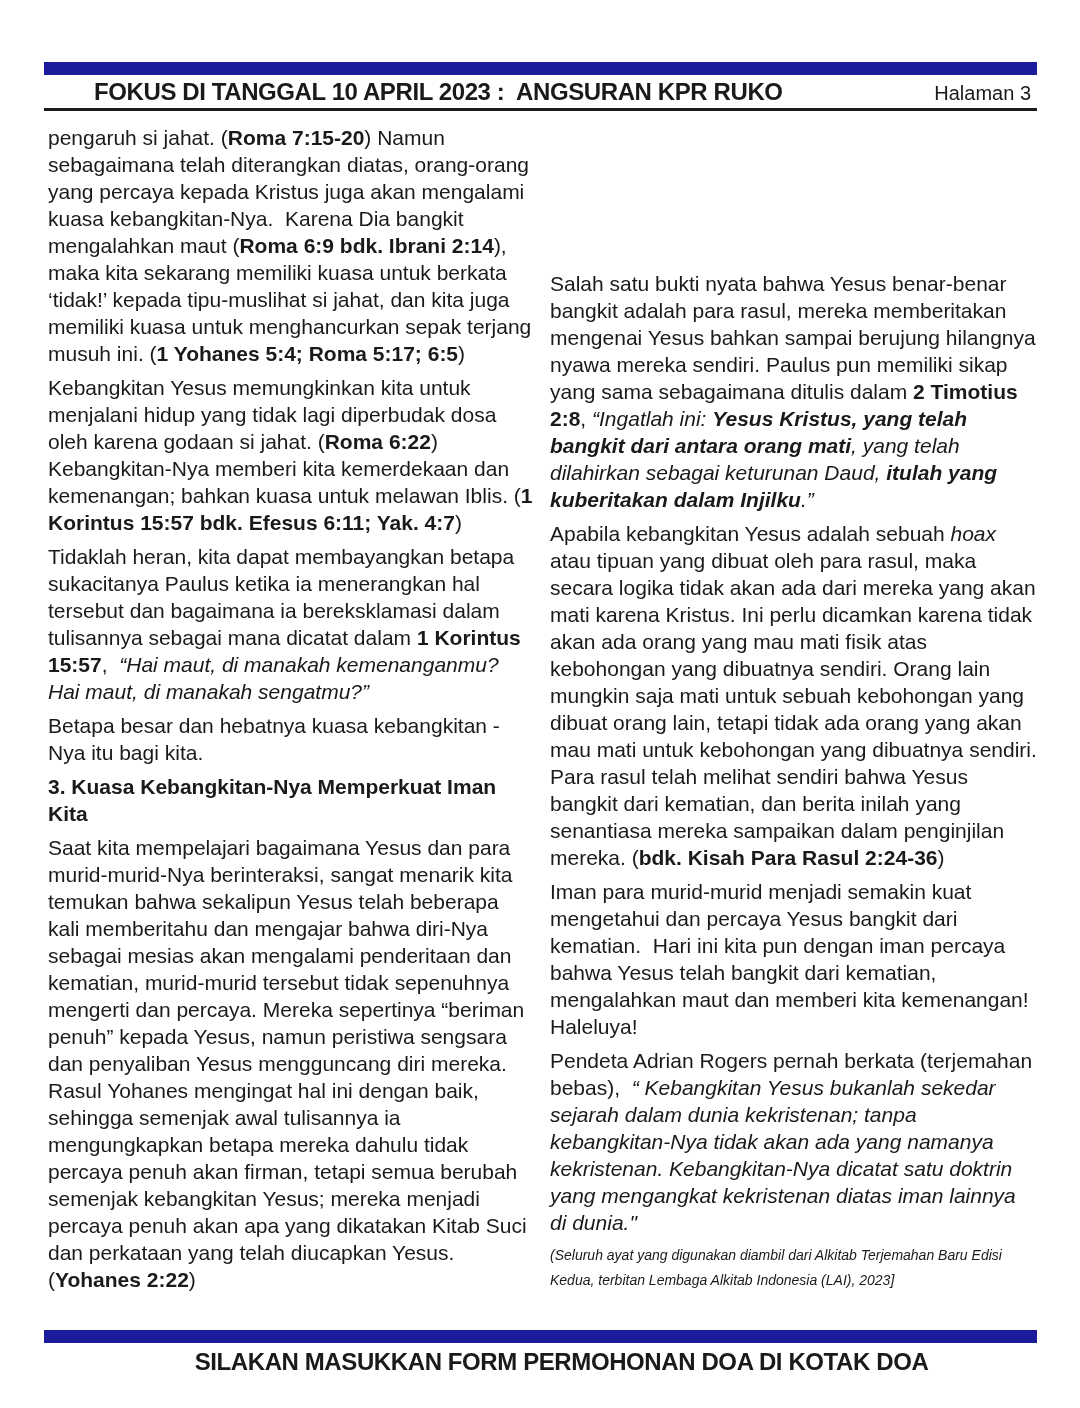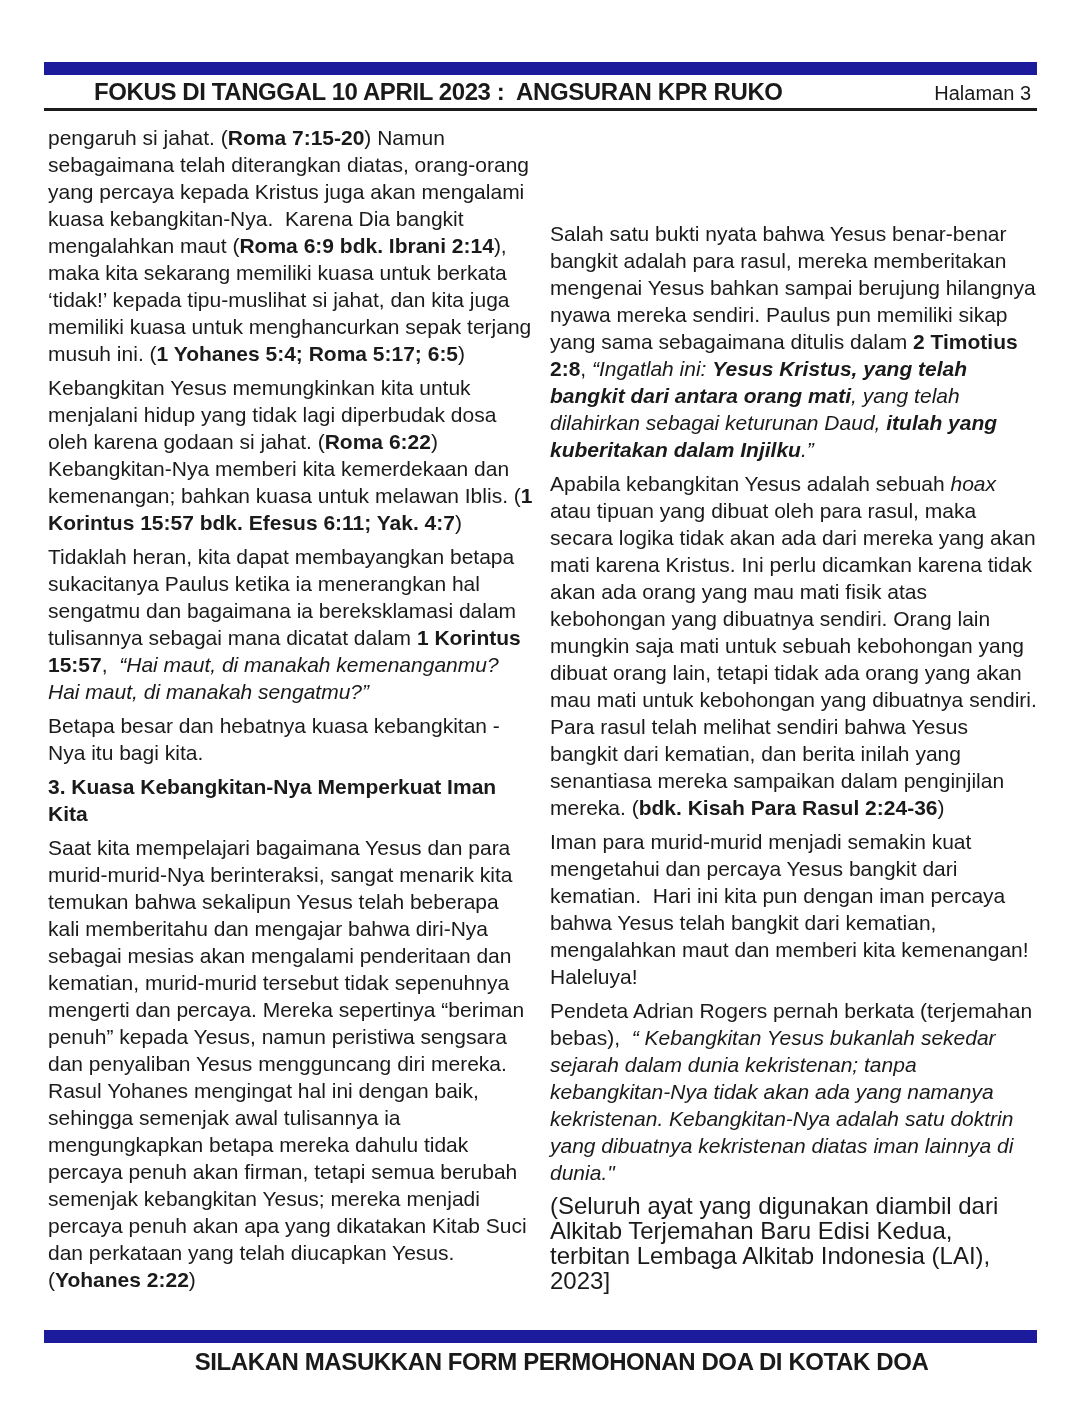--- a/index.html
+++ b/index.html
@@ -33,21 +33,21 @@
     font-size:21px;line-height:27px;
     margin:0 0 7px 0;
     white-space:pre-wrap;
   }
   .par.heading{font-weight:bold;}
   .par.source{
     font-weight:bold;font-style:italic;
     font-size:25px;margin:14px 0 10px 0;
   }
   .par.note{
-    font-size:24px;line-height:25px;
+    font-style:italic;font-size:14px;line-height:25px;
   }
   .b{font-weight:bold;}
   .i{font-style:italic;}
   .footer{position:absolute;left:44px;right:43px;top:1330px;text-align:center;}
   .footer-text{
     font-weight:bold;font-size:24px;letter-spacing:-0.4px;
     padding:5px 0 0 42px;
     white-space:pre-wrap;
   }
 </style>
@@ -62,30 +62,30 @@
       <div class="header-title">FOKUS DI TANGGAL 10 APRIL 2023 :  ANGSURAN KPR RUKO</div>
       <div class="page-number">Halaman 3</div>
     </div>
     <div class="header-rule" style="background: rgb(28, 28, 28);"></div>
   </div>
 
   <div class="content">
     <div class="column">
         <div class="par p"><span>pengaruh si jahat. (</span><span class="b">Roma 7:15-20</span><span>) Namun sebagaimana telah diterangkan diatas, orang-orang yang percaya kepada Kristus juga akan mengalami kuasa kebangkitan-Nya.  Karena Dia bangkit mengalahkan maut (</span><span class="b">Roma 6:9 bdk. Ibrani 2:14</span><span>), maka kita sekarang memiliki kuasa untuk berkata ‘tidak!’ kepada tipu-muslihat si jahat, dan kita juga memiliki kuasa untuk menghancurkan sepak terjang musuh ini. (</span><span class="b">1 Yohanes 5:4; Roma 5:17; 6:5</span><span>)</span></div>
         <div class="par p"><span>Kebangkitan Yesus memungkinkan kita untuk menjalani hidup yang tidak lagi diperbudak dosa oleh karena godaan si jahat. (</span><span class="b">Roma 6:22</span><span>) Kebangkitan-Nya memberi kita kemerdekaan dan kemenangan; bahkan kuasa untuk melawan Iblis. (</span><span class="b">1 Korintus 15:57 bdk. Efesus 6:11; Yak. 4:7</span><span>)</span></div>
-        <div class="par p"><span>Tidaklah heran, kita dapat membayangkan betapa sukacitanya Paulus ketika ia menerangkan hal sengatmu dan bagaimana ia bereksklamasi dalam tulisannya sebagai mana dicatat dalam </span><span class="b">1 Korintus 15:57</span><span>,  </span><span class="i">“Hai maut, di manakah kemenanganmu?  Hai maut, di manakah sengatmu?”</span></div>
+        <div class="par p"><span>Tidaklah heran, kita dapat membayangkan betapa sukacitanya Paulus ketika ia menerangkan hal tersebut dan bagaimana ia bereksklamasi dalam tulisannya sebagai mana dicatat dalam </span><span class="b">1 Korintus 15:57</span><span>,  </span><span class="i">“Hai maut, di manakah kemenanganmu?  Hai maut, di manakah sengatmu?”</span></div>
         <div class="par p"><span>Betapa besar dan hebatnya kuasa kebangkitan -Nya itu bagi kita.</span></div>
         <div class="par heading"><span>3. Kuasa Kebangkitan-Nya Memperkuat Iman Kita</span></div>
         <div class="par p"><span>Saat kita mempelajari bagaimana Yesus dan para murid-murid-Nya berinteraksi, sangat menarik kita temukan bahwa sekalipun Yesus telah beberapa kali memberitahu dan mengajar bahwa diri-Nya sebagai mesias akan mengalami penderitaan dan kematian, murid-murid tersebut tidak sepenuhnya mengerti dan percaya. Mereka sepertinya “beriman penuh” kepada Yesus, namun peristiwa sengsara dan penyaliban Yesus mengguncang diri mereka. Rasul Yohanes mengingat hal ini dengan baik, sehingga semenjak awal tulisannya ia mengungkapkan betapa mereka dahulu tidak percaya penuh akan firman, tetapi semua berubah semenjak kebangkitan Yesus; mereka menjadi percaya penuh akan apa yang dikatakan Kitab Suci dan perkataan yang telah diucapkan Yesus. (</span><span class="b">Yohanes 2:22</span><span>)</span></div>
       </div>
     <div class="column">
         <div class="par p"><span>Salah satu bukti nyata bahwa Yesus benar-benar bangkit adalah para rasul, mereka memberitakan mengenai Yesus bahkan sampai berujung hilangnya nyawa mereka sendiri. Paulus pun memiliki sikap yang sama sebagaimana ditulis dalam </span><span class="b">2 Timotius 2:8</span><span>, </span><span class="i">“Ingatlah ini: </span><span class="b i">Yesus Kristus, yang telah bangkit dari antara orang mati</span><span class="i">, yang telah dilahirkan sebagai keturunan Daud, </span><span class="b i">itulah yang kuberitakan dalam Injilku</span><span class="i">.”</span></div>
         <div class="par p"><span>Apabila kebangkitan Yesus adalah sebuah </span><span class="i">hoax</span><span> atau tipuan yang dibuat oleh para rasul, maka secara logika tidak akan ada dari mereka yang akan mati karena Kristus. Ini perlu dicamkan karena tidak akan ada orang yang mau mati fisik atas kebohongan yang dibuatnya sendiri. Orang lain mungkin saja mati untuk sebuah kebohongan yang dibuat orang lain, tetapi tidak ada orang yang akan mau mati untuk kebohongan yang dibuatnya sendiri. Para rasul telah melihat sendiri bahwa Yesus bangkit dari kematian, dan berita inilah yang senantiasa mereka sampaikan dalam penginjilan mereka. (</span><span class="b">bdk. Kisah Para Rasul 2:24-36</span><span>)</span></div>
         <div class="par p"><span>Iman para murid-murid menjadi semakin kuat mengetahui dan percaya Yesus bangkit dari kematian.  Hari ini kita pun dengan iman percaya bahwa Yesus telah bangkit dari kematian, mengalahkan maut dan memberi kita kemenangan! Haleluya!</span></div>
-        <div class="par p"><span>Pendeta Adrian Rogers pernah berkata (terjemahan bebas),  </span><span class="i">“ Kebangkitan Yesus bukanlah sekedar sejarah dalam dunia kekristenan; tanpa kebangkitan-Nya tidak akan ada yang namanya kekristenan. Kebangkitan-Nya adalah satu doktrin yang dibuatnya kekristenan diatas iman lainnya di dunia."</span></div>
+        <div class="par p"><span>Pendeta Adrian Rogers pernah berkata (terjemahan bebas),  </span><span class="i">“ Kebangkitan Yesus bukanlah sekedar sejarah dalam dunia kekristenan; tanpa kebangkitan-Nya tidak akan ada yang namanya kekristenan. Kebangkitan-Nya dicatat satu doktrin yang mengangkat kekristenan diatas iman lainnya di dunia."</span></div>
         <div class="par note"><span>(Seluruh ayat yang digunakan diambil dari Alkitab Terjemahan Baru Edisi Kedua, terbitan Lembaga Alkitab Indonesia (LAI), 2023]</span></div>
       </div>
   </div>
 
   <div class="footer">
     <div class="accent-bar" style="background: rgb(27, 27, 155);"></div>
     <div class="footer-text">SILAKAN MASUKKAN FORM PERMOHONAN DOA DI KOTAK DOA</div>
   </div>
 
 </div>

